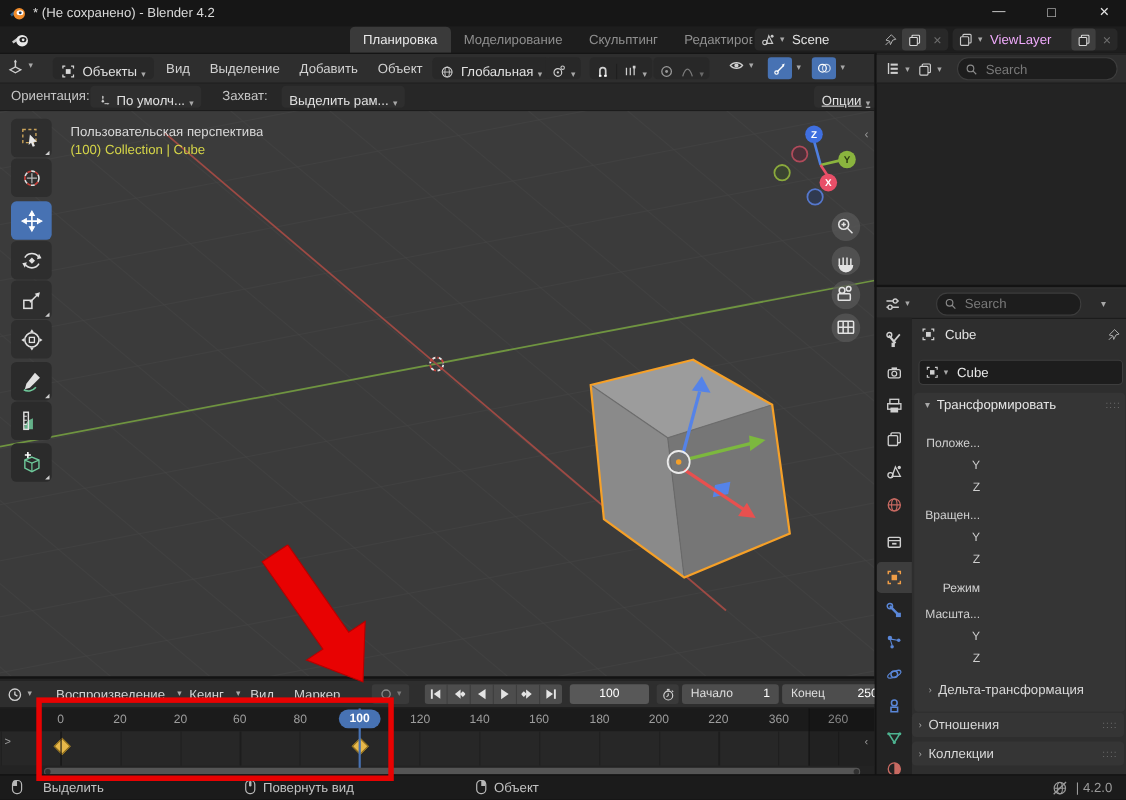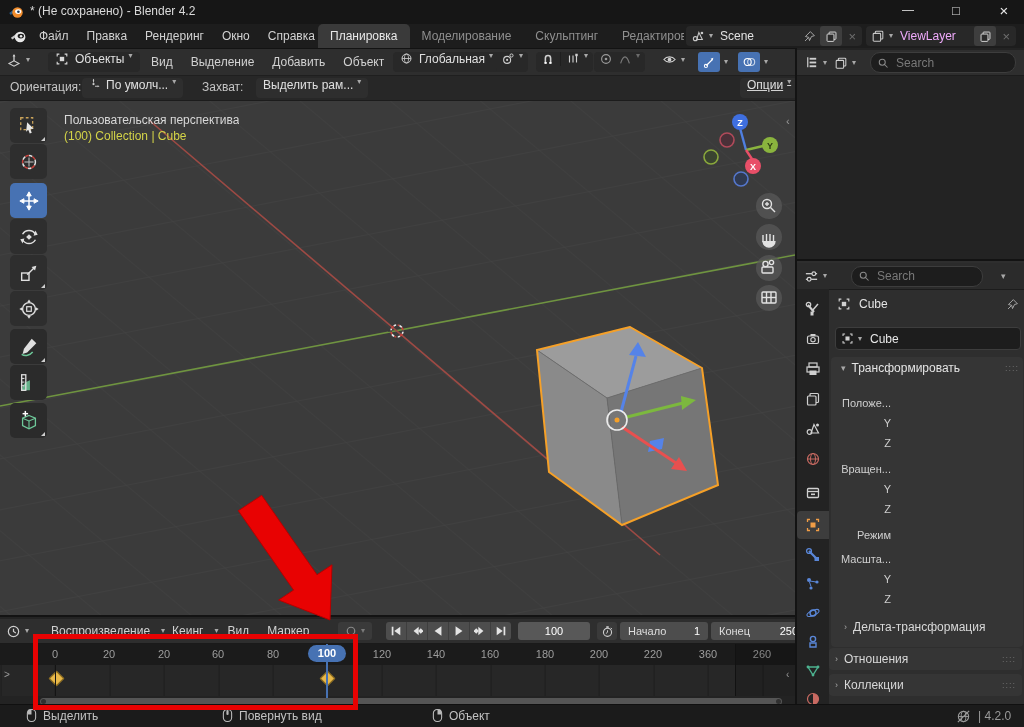--- a/index.html
+++ b/index.html
@@ -3,21 +3,21 @@
 <meta charset="utf-8">
 <style>
   html,body{margin:0;padding:0;background:#000;}
   #app{position:relative;width:1024px;height:727px;background:#1d1d1d;overflow:hidden;
        font-family:"Liberation Sans","DejaVu Sans",sans-serif;color:#d2d2d2;font-size:12px;
        -webkit-user-select:none;user-select:none;}
   .abs{position:absolute;}
   .fx{display:flex;align-items:center;}
   .nowrap{white-space:nowrap;overflow:hidden;}
   .chev{color:#a8a8a8;font-size:8px;line-height:1;margin-left:4px;}
-  .pill{background:#282828;border-radius:4px;display:flex;align-items:flex-start;padding:0 7px;height:20px;}
+  .pill{background:#282828;border-radius:4px;display:flex;align-items:flex-end;padding:0 7px;height:20px;}
   .menu-item{padding:0 9px;color:#d2d2d2;font-size:12px;line-height:24px;cursor:default;}
   .tab{padding:0 12px;height:24px;line-height:24px;color:#8f8f8f;font-size:12px;border-radius:5px 5px 0 0;}
   .tab.active{background:#3a3a3a;color:#e8e8e8;}
   .toolbtn{position:absolute;left:10px;width:37px;height:35px;background:#2e2e2e;border-radius:5px;
            display:flex;align-items:center;justify-content:center;}
   .toolbtn.active{background:#4772b3;}
   .subtri{position:absolute;right:2px;bottom:2px;width:0;height:0;border-left:4px solid transparent;border-bottom:4px solid #cfcfcf;}
   .tlabel{position:absolute;right:131px;font-size:11px;color:#cfcfcf;text-align:center;line-height:18px;}
   .trow{position:absolute;left:829px;width:193px;height:18px;}
   .grip{color:#6f6f6f;font-size:9px;letter-spacing:1px;}
@@ -105,27 +105,20 @@
     <span class="abs" style="left:984px;top:2px;width:40px;text-align:center;color:#e8e8e8;font-size:15px;">×</span>
   </div>
 
   <div class="abs" style="left:0;top:24px;width:1024px;height:24px;background:#1d1d1d;border-bottom:1px solid #131313;">
     <svg class="abs" style="left:10px;top:4px" width="17" height="17" viewBox="0 0 16 16">
       <path d="M1.5 10 L6.5 6.5" stroke="#c8c8c8" stroke-width="2.2" fill="none"></path>
       <circle cx="9.5" cy="8.5" r="5" fill="#e8e8e8"></circle>
       <ellipse cx="10.2" cy="7.6" rx="3" ry="2.2" fill="#1d1d1d"></ellipse>
       <circle cx="10.4" cy="7.7" r="1.2" fill="#e8e8e8"></circle>
     </svg>
-    <div class="fx abs" style="left:30px;top:0;height:24px;">
-      <span class="menu-item">Файл</span>
-      <span class="menu-item">Правка</span>
-      <span class="menu-item">Рендеринг</span>
-      <span class="menu-item">Окно</span>
-      <span class="menu-item">Справка</span>
-    </div>
     <div class="fx abs nowrap" style="left:318px;top:0;width:366px;height:24px;">
       <span class="tab active">Планировка</span>
       <span class="tab">Моделирование</span>
       <span class="tab">Скульптинг</span>
       <span class="tab">Редактирован</span>
     </div>
 
     <div class="abs fx" style="left:686px;top:2px;width:176px;height:20px;background:#282828;border-radius:4px;">
       <svg width="14" height="14" viewBox="0 0 16 16" style="margin-left:5px">
           <circle cx="5" cy="11" r="2.3" fill="none" stroke="#c8c8c8" stroke-width="1.2"></circle>
@@ -755,21 +748,21 @@
     <div class="abs" style="left:326px;top:27px;width:2px;height:62px;background:#4772b3;"></div>
     <span class="abs" style="left:308px;top:28px;width:38px;height:17px;background:#4772b3;border-radius:9px;color:#fff;font-size:11px;font-weight:bold;text-align:center;line-height:17px;">100</span>
 
     <div class="abs" style="left:40px;top:81px;width:742px;height:7px;background:#555555;border-radius:4px;">
       <span class="abs" style="left:1px;top:1px;width:5px;height:5px;border-radius:50%;background:#303030;"></span>
       <span class="abs" style="right:1px;top:1px;width:5px;height:5px;border-radius:50%;background:#303030;"></span>
     </div>
   </div>
 
   <div class="abs" style="left:0;top:704px;width:1024px;height:23px;background:#1b1b1b;border-top:1px solid #101010;">
-    <div class="abs fx" style="left:26px;top:3px;">
+    <div class="abs fx" style="left:10px;top:3px;gap:12px;">
       <svg width="11" height="15" viewBox="0 0 12 16" style="color:#b8b8b8">
           <use href="#i-mouse"></use>
           <path d="M2 2.5 Q2 1.5 3.5 1.5 H6 V7 H2 Z" fill="#b8b8b8"></path>
         </svg>
       <span style="margin-left:6px;color:#c2c2c2">Выделить</span>
     </div>
     <div class="abs fx" style="left:222px;top:3px;">
       <svg width="11" height="15" viewBox="0 0 12 16" style="color:#b8b8b8">
           <use href="#i-mouse"></use>
           <rect x="4.8" y="2" width="2.4" height="5.5" rx="1.2" fill="#b8b8b8"></rect>

